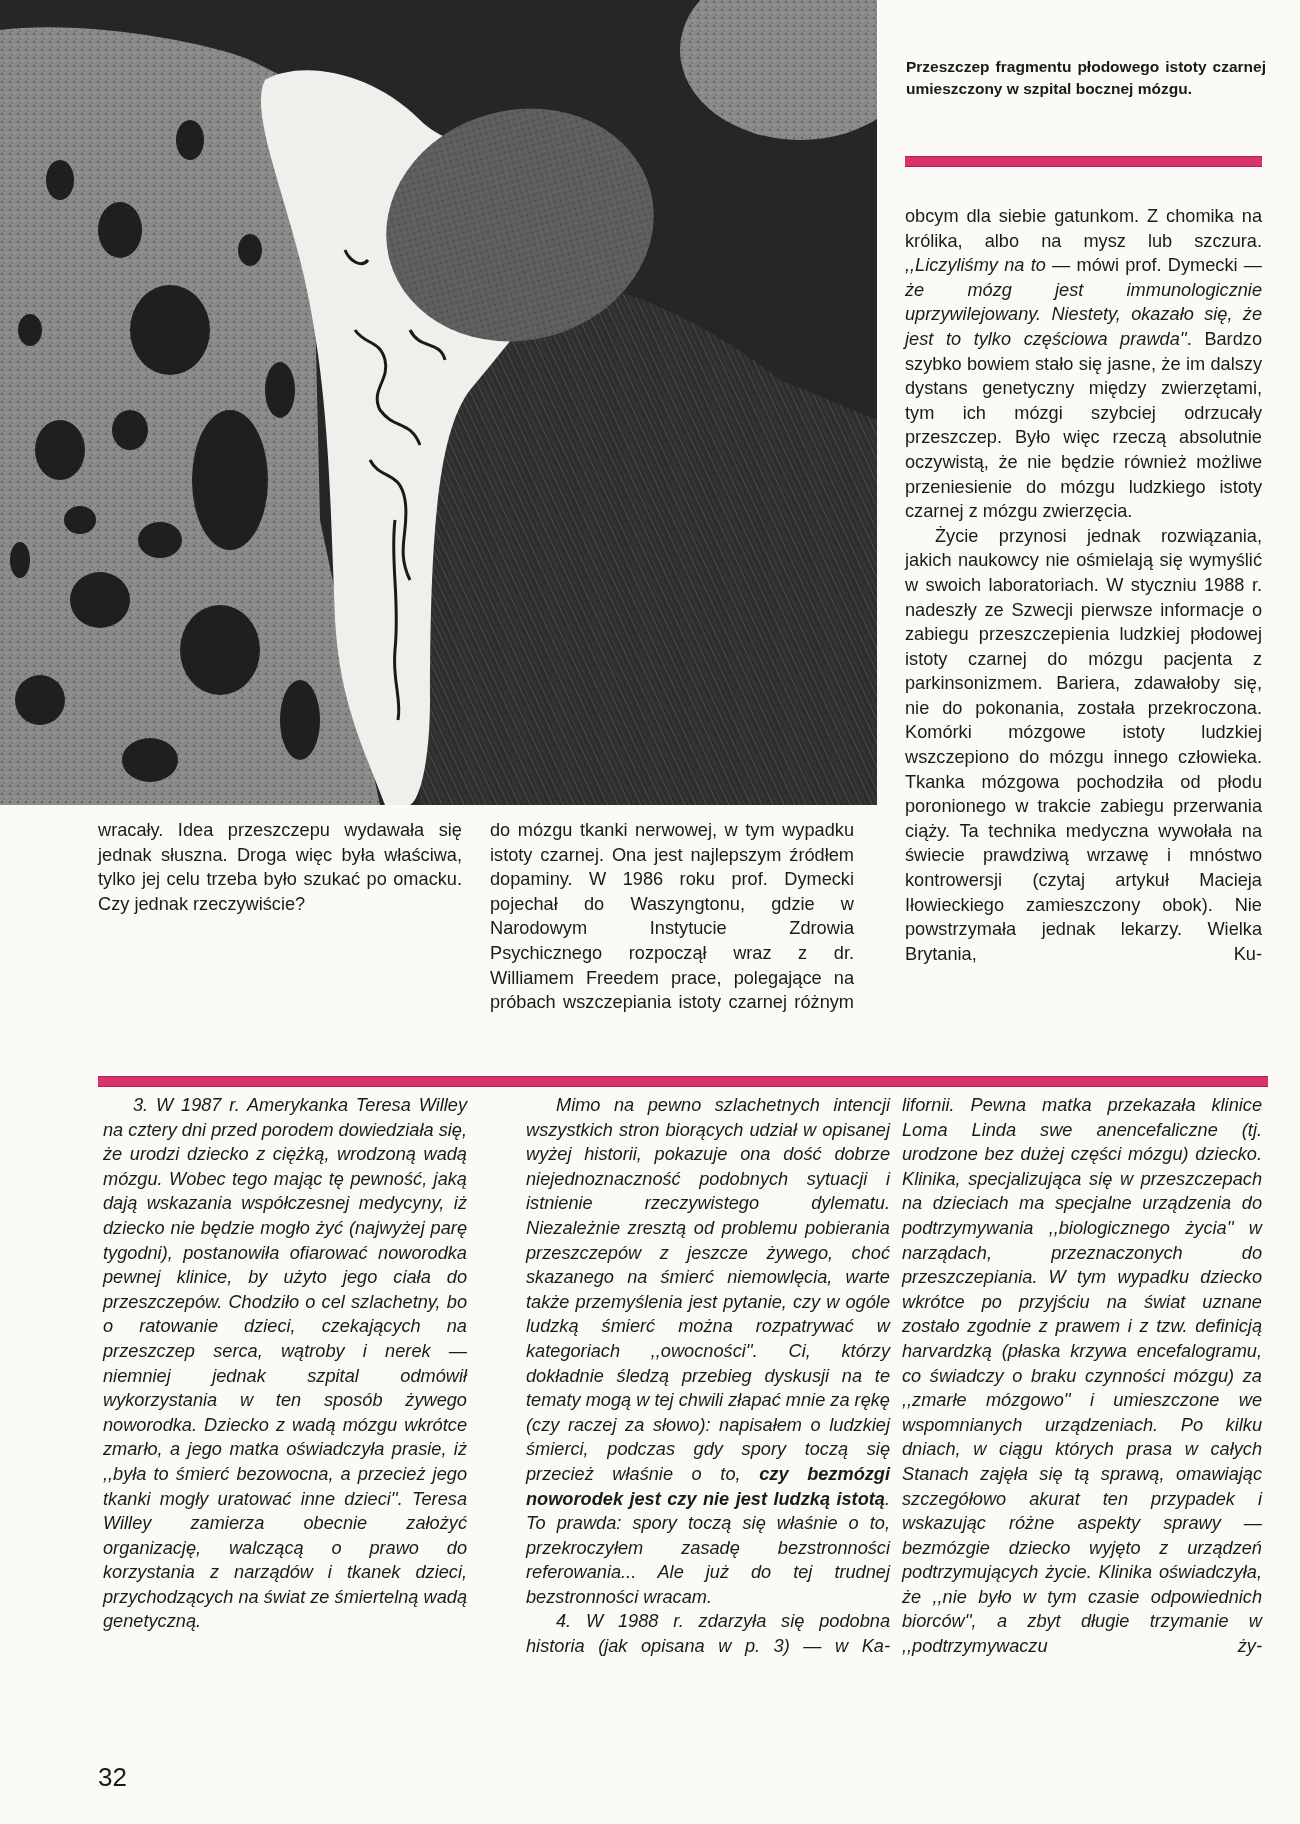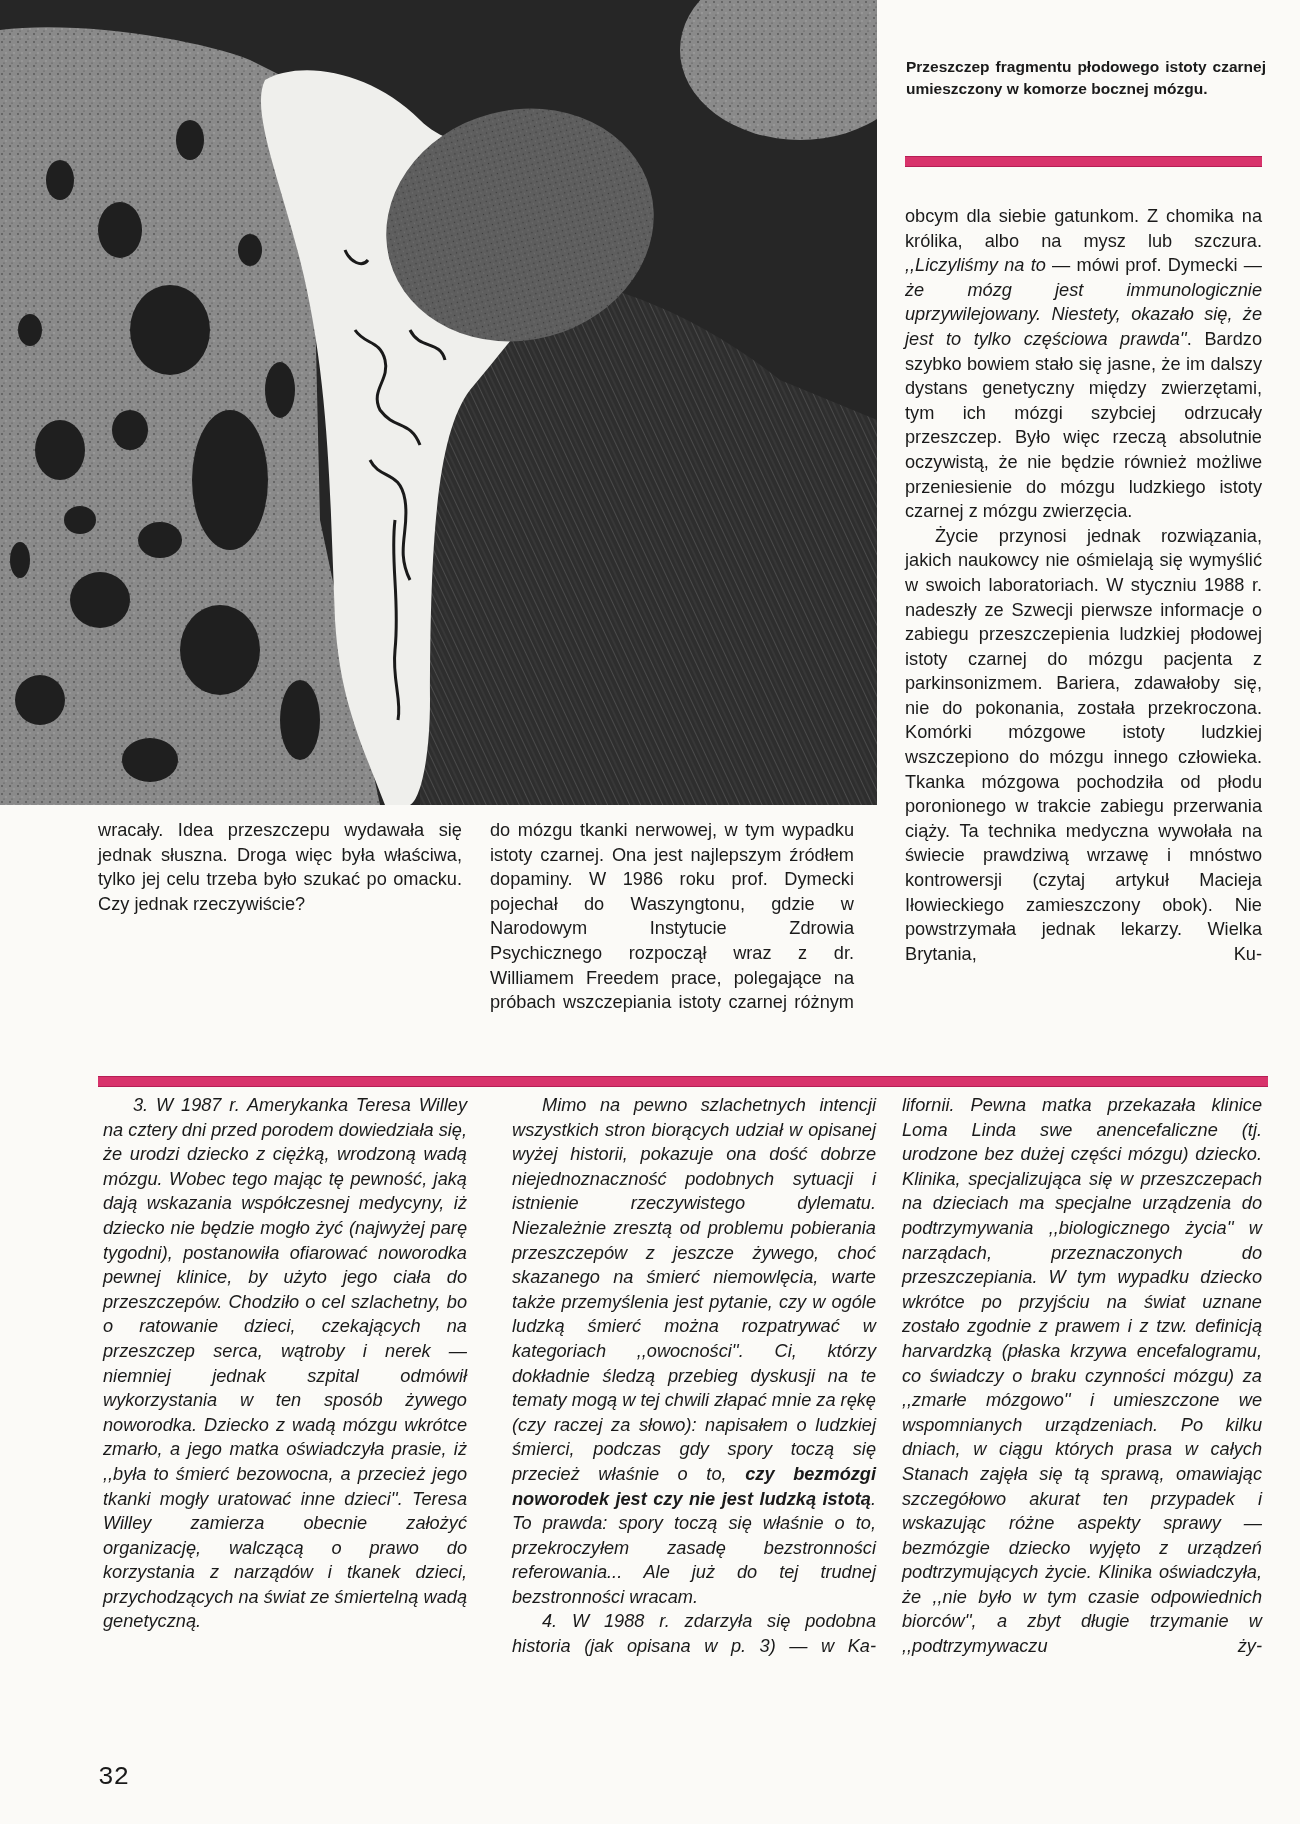--- a/index.html
+++ b/index.html
@@ -32,21 +32,21 @@
     text-align: justify;
     hyphens: manual;
   }
   .col p { margin: 0; }
   .col p.indent { text-indent: 30px; }
   .col .it { font-style: italic; }
   .italic-col { font-style: italic; }
   .bold-it { font-weight: bold; font-style: italic; }
   .page-number {
     position: absolute; left: 98px; top: 1762px;
-    font-size: 26px; line-height: 30px; font-family: Liberation Mono, monospace;
+    font-size: 26px; line-height: 30px;
   }
   .last-line { text-align-last: justify; }
 </style>
 </head>
 <body>
 
 <div class="photo">
   <svg width="877" height="805" viewBox="0 0 877 805">
     <defs>
       <pattern id="speckle" width="8" height="8" patternUnits="userSpaceOnUse">
@@ -101,21 +101,21 @@
     <g fill="none" stroke="#1a1a1a" stroke-width="3">
       <path d="M355,330 C365,345 380,340 385,360 C390,380 370,390 380,410 C395,430 410,420 420,445"></path>
       <path d="M370,460 C380,480 400,470 405,500 C410,530 395,550 410,580"></path>
       <path d="M395,520 C390,560 400,600 395,650 C392,680 402,700 398,720"></path>
       <path d="M345,250 C350,262 362,268 368,260"></path>
       <path d="M410,330 C420,350 440,340 445,360"></path>
     </g>
   </svg>
 </div>
 
-<div class="caption">Przeszczep fragmentu płodowego istoty czarnej umieszczony w komorze bocznej mózgu.</div>
+<div class="caption">Przeszczep fragmentu płodowego istoty czarnej umieszczony w szpital bocznej mózgu.</div>
 
 <div class="rule" style="left:905px; top:156px; width:357px;"></div>
 
 <div class="col" style="left:98px; top:818px; width:364px;">
   <p>wracały. Idea przeszczepu wydawała się jednak słuszna. Droga więc była właściwa, tylko jej celu trzeba było szukać po omacku. Czy jednak rzeczywiście?</p>
 </div>
 
 <div class="col" style="left:490px; top:818px; width:364px;">
   <p class="last-line">do mózgu tkanki nerwowej, w tym wypadku istoty czarnej. Ona jest najlepszym źródłem dopaminy. W 1986 roku prof. Dymecki pojechał do Waszyngtonu, gdzie w Narodowym Instytucie Zdrowia Psychicznego rozpoczął wraz z dr. Williamem Freedem prace, polegające na próbach wszczepiania istoty czarnej różnym</p>
 </div>
@@ -124,21 +124,21 @@
   <p><span>obcym dla siebie gatunkom. Z chomika na królika, albo na mysz lub szczura. </span><span class="it">,,Liczyliśmy na to</span><span> — mówi prof. Dymecki — </span><span class="it">że mózg jest immunologicznie uprzywilejowany. Niestety, okazało się, że jest to tylko częściowa prawda''</span><span>. Bardzo szybko bowiem stało się jasne, że im dalszy dystans genetyczny między zwierzętami, tym ich mózgi szybciej odrzucały przeszczep. Było więc rzeczą absolutnie oczywistą, że nie będzie również możliwe przeniesienie do mózgu ludzkiego istoty czarnej z mózgu zwierzęcia.</span></p>
   <p class="indent last-line">Życie przynosi jednak rozwiązania, jakich naukowcy nie ośmielają się wymyślić w swoich laboratoriach. W styczniu 1988 r. nadeszły ze Szwecji pierwsze informacje o zabiegu przeszczepienia ludzkiej płodowej istoty czarnej do mózgu pacjenta z parkinsonizmem. Bariera, zdawałoby się, nie do pokonania, została przekroczona. Komórki mózgowe istoty ludzkiej wszczepiono do mózgu innego człowieka. Tkanka mózgowa pochodziła od płodu poronionego w trakcie zabiegu przerwania ciąży. Ta technika medyczna wywołała na świecie prawdziwą wrzawę i mnóstwo kontrowersji (czytaj artykuł Macieja Iłowieckiego zamieszczony obok). Nie powstrzymała jednak lekarzy. Wielka Brytania, Ku-</p>
 </div>
 
 <div class="rule" style="left:98px; top:1076px; width:1170px;"></div>
 
 <div class="col italic-col" style="left:103px; top:1093px; width:364px;">
   <p class="indent">3. W 1987 r. Amerykanka Teresa Willey na cztery dni przed porodem dowiedziała się, że urodzi dziecko z ciężką, wrodzoną wadą mózgu. Wobec tego mając tę pewność, jaką dają wskazania współczesnej medycyny, iż dziecko nie będzie mogło żyć (najwyżej parę tygodni), postanowiła ofiarować noworodka pewnej klinice, by użyto jego ciała do przeszczepów. Chodziło o cel szlachetny, bo o ratowanie dzieci, czekających na przeszczep serca, wątroby i nerek — niemniej jednak szpital odmówił wykorzystania w ten sposób żywego noworodka. Dziecko z wadą mózgu wkrótce zmarło, a jego matka oświadczyła prasie, iż ,,była to śmierć bezowocna, a przecież jego tkanki mogły uratować inne dzieci''. Teresa Willey zamierza obecnie założyć organizację, walczącą o prawo do korzystania z narządów i tkanek dzieci, przychodzących na świat ze śmiertelną wadą genetyczną.</p>
 </div>
 
-<div class="col italic-col" style="left:512px; top:1093px; width:364px;">
+<div class="col italic-col" style="left:526px; top:1093px; width:364px;">
   <p class="indent"><span>Mimo na pewno szlachetnych intencji wszystkich stron biorących udział w opisanej wyżej historii, pokazuje ona dość dobrze niejednoznaczność podobnych sytuacji i istnienie rzeczywistego dylematu. Niezależnie zresztą od problemu pobierania przeszczepów z jeszcze żywego, choć skazanego na śmierć niemowlęcia, warte także przemyślenia jest pytanie, czy w ogóle ludzką śmierć można rozpatrywać w kategoriach ,,owocności''. Ci, którzy dokładnie śledzą przebieg dyskusji na te tematy mogą w tej chwili złapać mnie za rękę (czy raczej za słowo): napisałem o ludzkiej śmierci, podczas gdy spory toczą się przecież właśnie o to, </span><span class="bold-it">czy bezmózgi noworodek jest czy nie jest ludzką istotą</span><span>. To prawda: spory toczą się właśnie o to, przekroczyłem zasadę bezstronności referowania... Ale już do tej trudnej bezstronności wracam.</span></p>
   <p class="indent last-line">4. W 1988 r. zdarzyła się podobna historia (jak opisana w p. 3) — w Ka-</p>
 </div>
 
 <div class="col italic-col" style="left:902px; top:1093px; width:360px;">
   <p class="last-line">lifornii. Pewna matka przekazała klinice Loma Linda swe anencefaliczne (tj. urodzone bez dużej części mózgu) dziecko. Klinika, specjalizująca się w przeszczepach na dzieciach ma specjalne urządzenia do podtrzymywania ,,biologicznego życia'' w narządach, przeznaczonych do przeszczepiania. W tym wypadku dziecko wkrótce po przyjściu na świat uznane zostało zgodnie z prawem i z tzw. definicją harvardzką (płaska krzywa encefalogramu, co świadczy o braku czynności mózgu) za ,,zmarłe mózgowo'' i umieszczone we wspomnianych urządzeniach. Po kilku dniach, w ciągu których prasa w całych Stanach zajęła się tą sprawą, omawiając szczegółowo akurat ten przypadek i wskazując różne aspekty sprawy — bezmózgie dziecko wyjęto z urządzeń podtrzymujących życie. Klinika oświadczyła, że ,,nie było w tym czasie odpowiednich biorców'', a zbyt długie trzymanie w ,,podtrzymywaczu ży-</p>
 </div>
 
 <div class="page-number">32</div>
 

